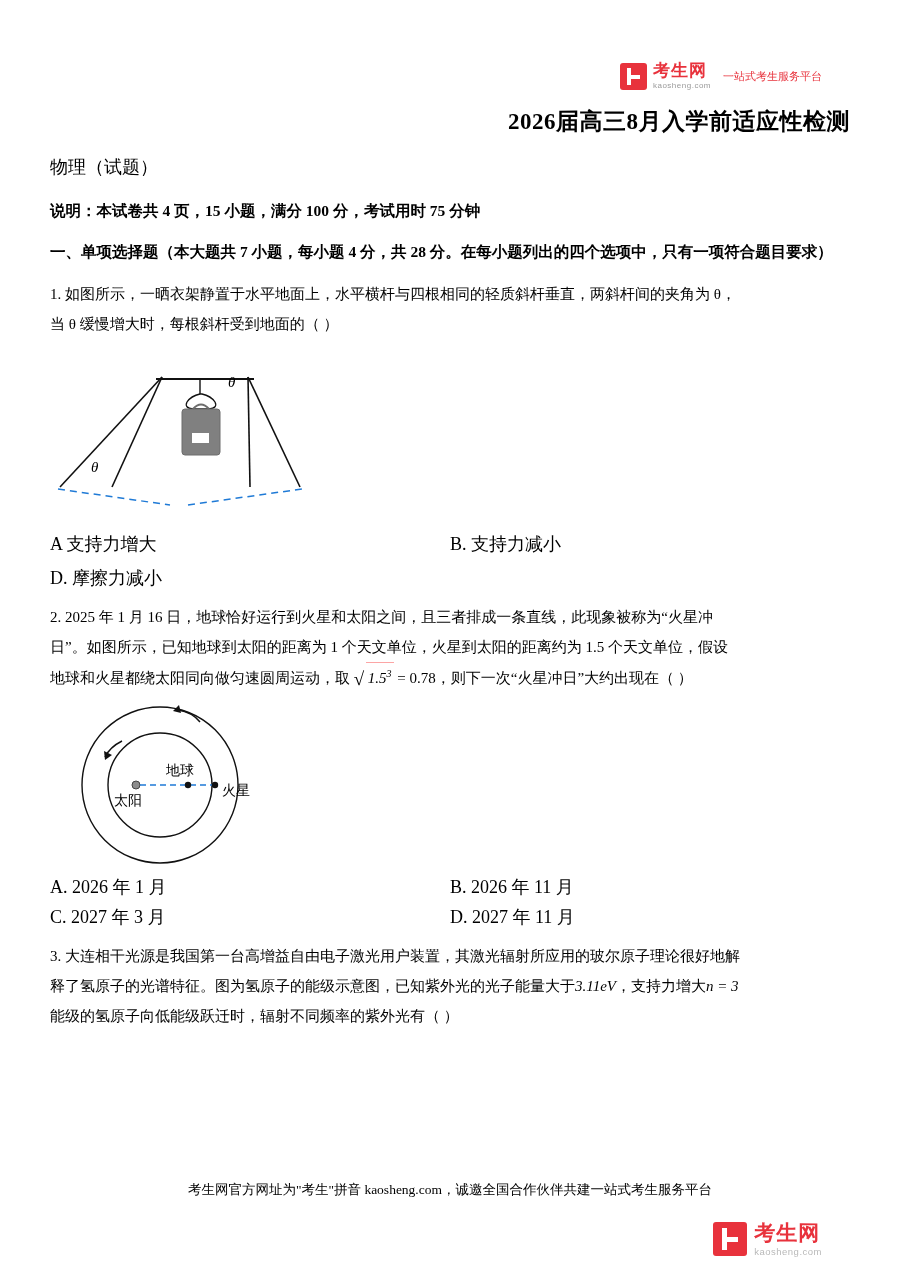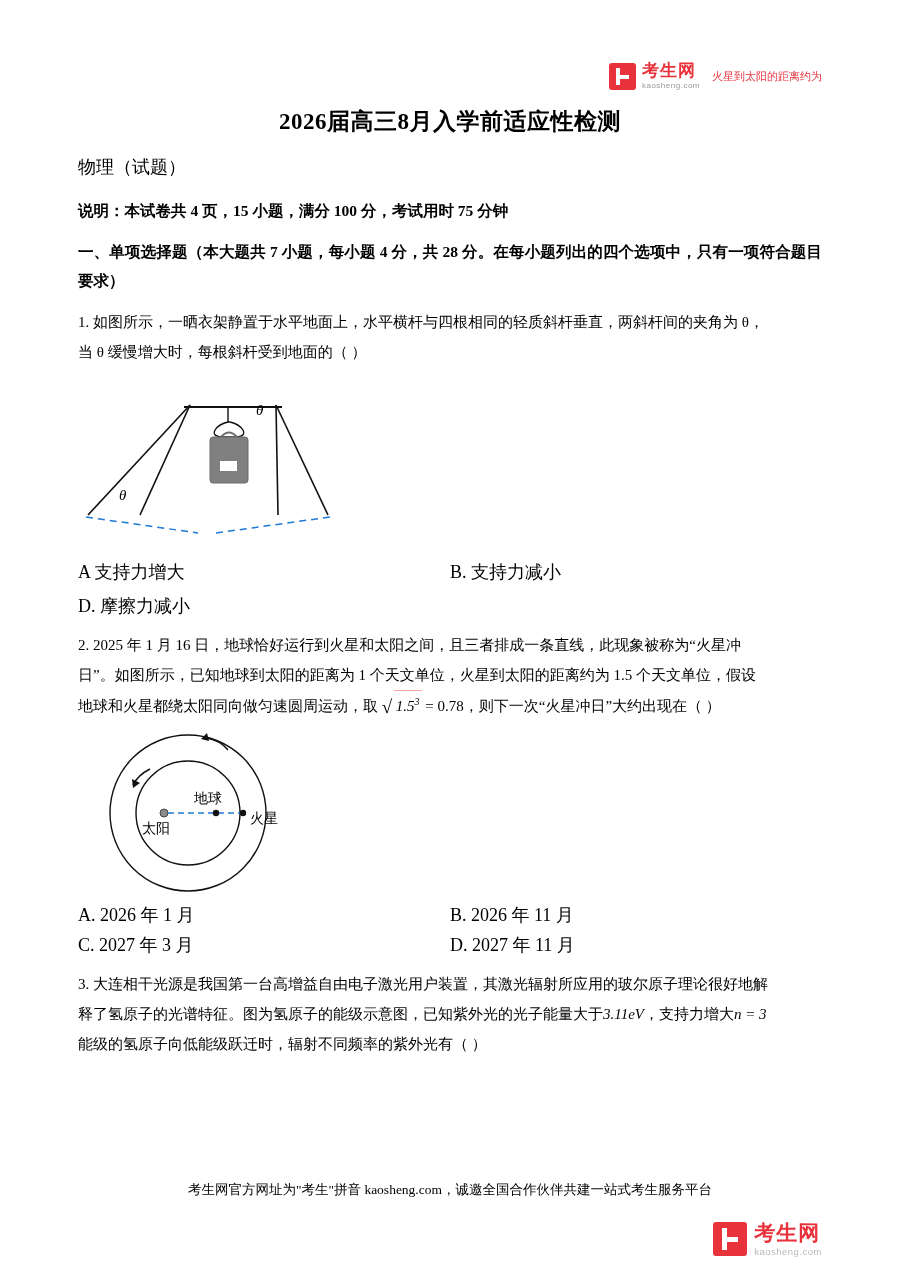--- a/index.html
+++ b/index.html
@@ -13,21 +13,21 @@
     position: relative;
     font-family: "Liberation Serif", "DejaVu Serif", serif;
     color: #000000;
     overflow: hidden;
   }
   .page {
     position: relative;
     width: 900px;
     height: 1273px;
     box-sizing: border-box;
-    padding: 0 78px;
+    padding: 0 50px;
   }
 
   
   .logo-wrap {
     position: absolute;
     top: 62px;
     right: 78px;
     display: flex;
     align-items: center;
     gap: 6px;
@@ -79,21 +79,21 @@
   .logo-slogan {
     font-family: "Liberation Sans", sans-serif;
     font-size: 11px;
     color: #e8323c;
     margin-left: 6px;
     align-self: center;
   }
 
   
   .doc-title {
-    text-align: center;
+    text-align: right;
     font-size: 23px;
     font-weight: bold;
     margin: 0;
     padding-top: 106px;
     letter-spacing: 0.5px;
   }
   .doc-subtitle {
     text-align: left;
     font-size: 18px;
     margin: 18px 0 0 0;
@@ -221,21 +221,21 @@
 <body>
 
 <div class="page">
 
   <div class="logo-wrap">
     <div class="logo-mark"></div>
     <div class="logo-text-block">
       <span class="logo-name">考生网</span>
       <span class="logo-sub">kaosheng.com</span>
     </div>
-    <span class="logo-slogan">火星到太阳的距离约为</span>
+    <span class="logo-slogan">一站式考生服务平台</span>
   </div>
 
   <h1 class="doc-title">2026届高三8月入学前适应性检测</h1>
   <h2 class="doc-subtitle">物理（试题）</h2>
   <div class="note-line">说明：本试卷共 4 页，15 小题，满分 100 分，考试用时 75 分钟</div>
 
   <div class="section-head">一、单项选择题（本大题共 7 小题，每小题 4 分，共 28 分。在每小题列出的四个选项中，只有一项符合题目要求）</div>
 
   <div class="question">
     <div>1. 如图所示，一晒衣架静置于水平地面上，水平横杆与四根相同的轻质斜杆垂直，两斜杆间的夹角为 θ，</div>

